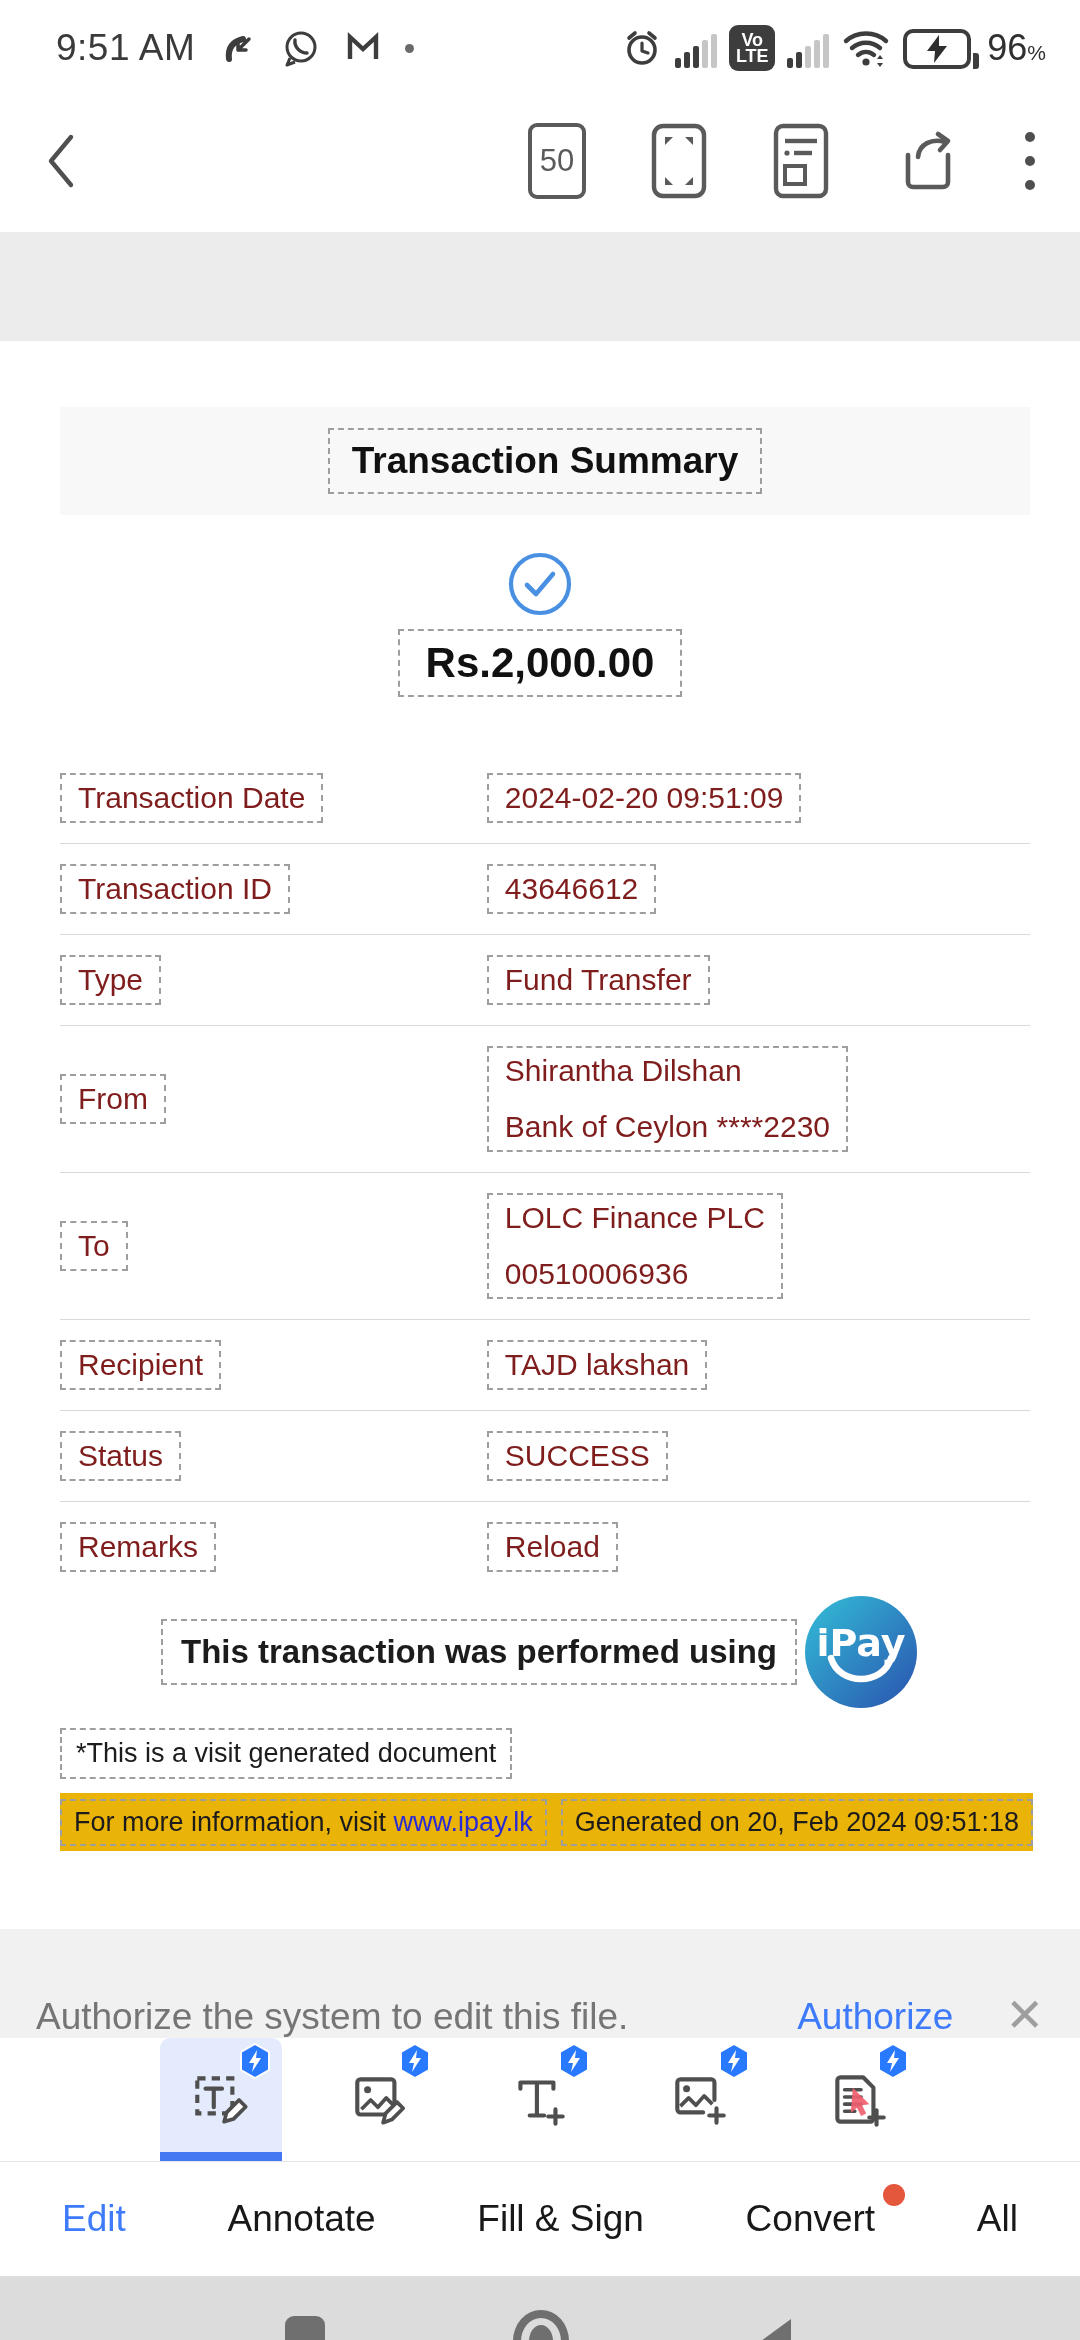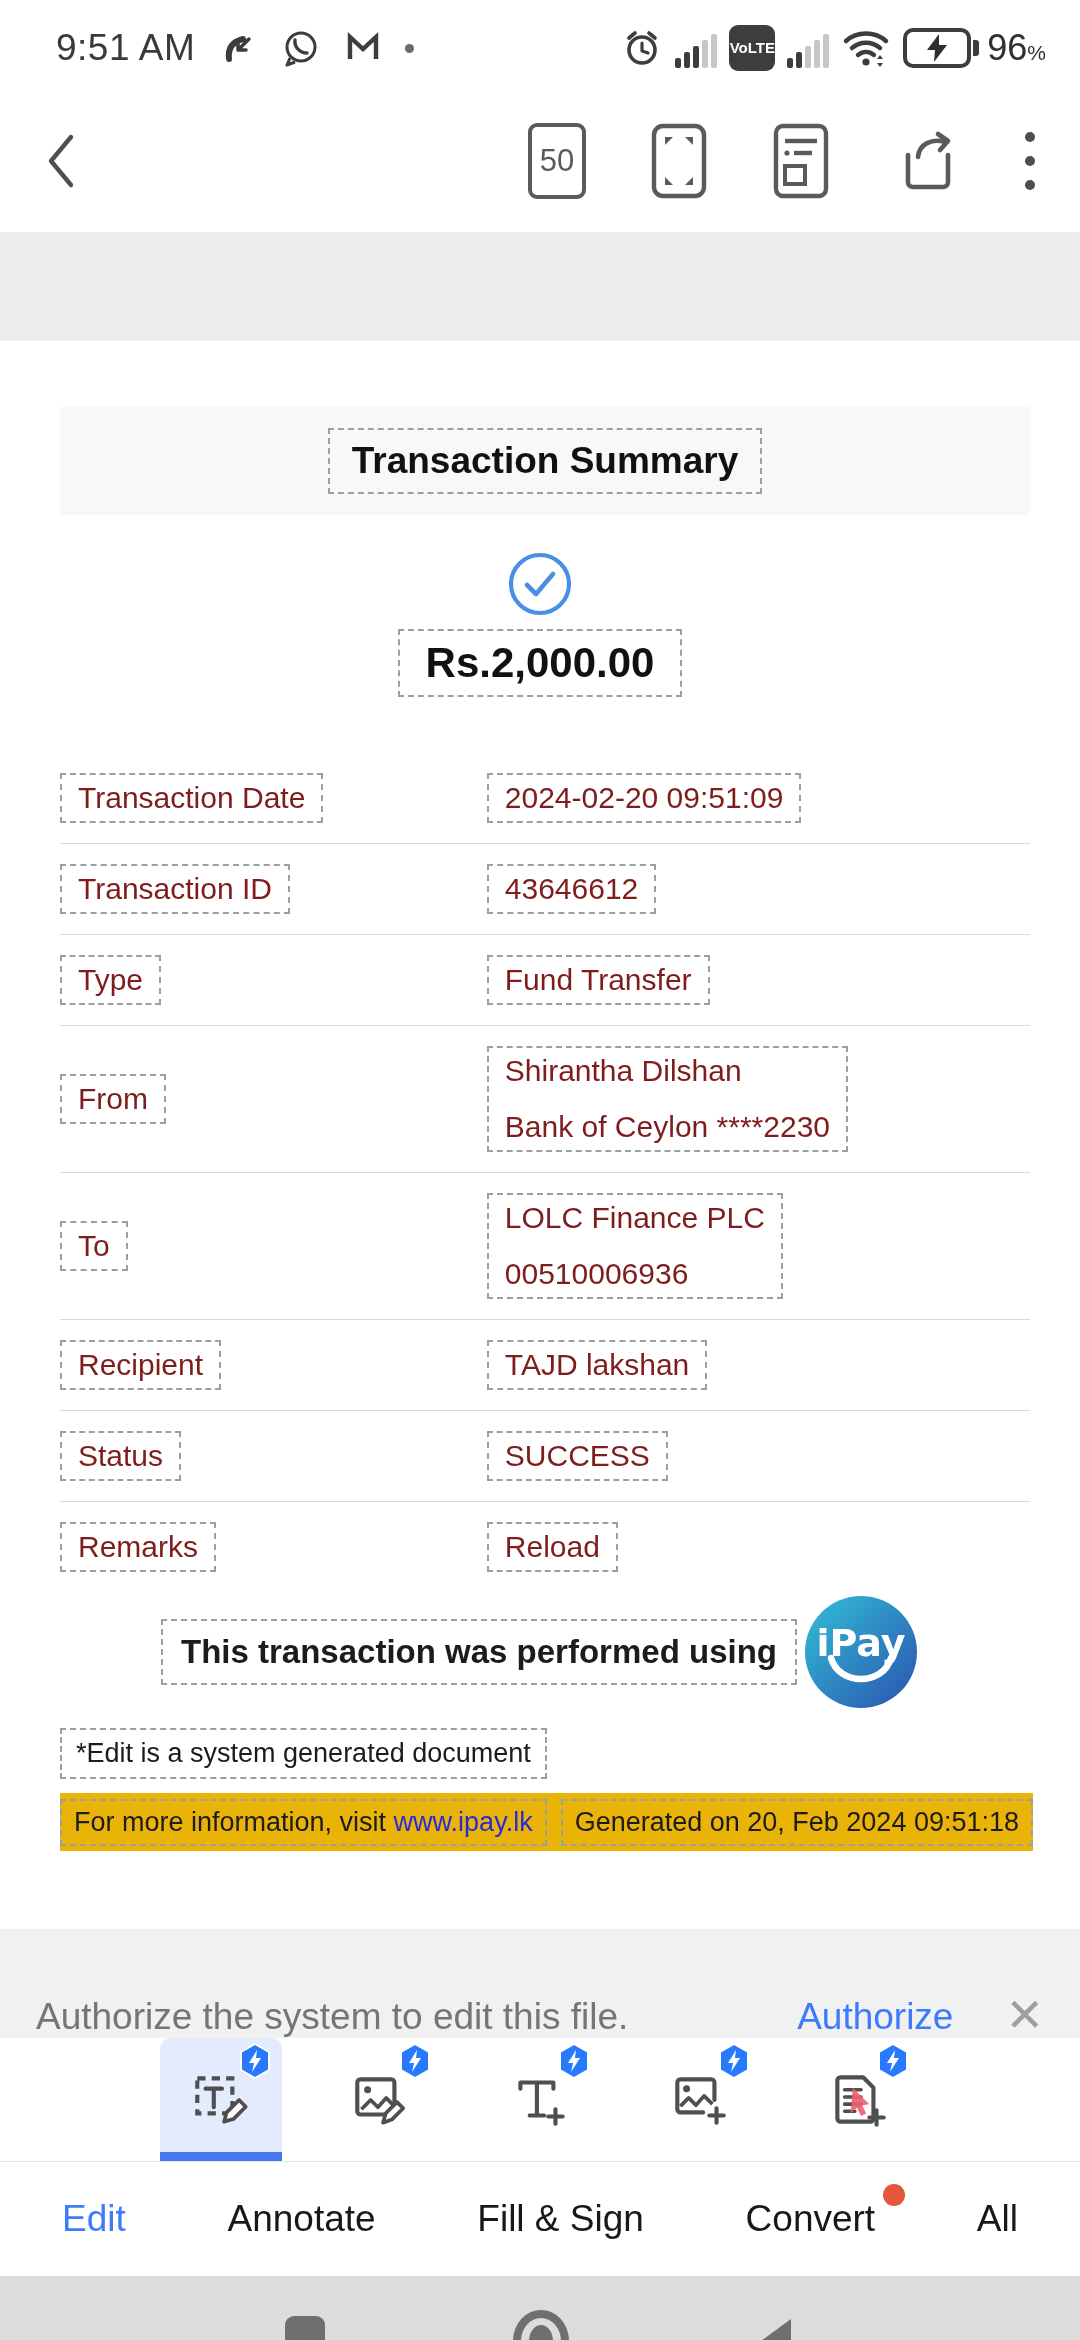--- a/index.html
+++ b/index.html
@@ -5,25 +5,25 @@
   * { margin:0; padding:0; box-sizing:border-box; }
   html,body { width:1080px; }
   body { height:2340px; background:#fff; font-family:"Liberation Sans", sans-serif; color:#1c1c1c; overflow:hidden; }
 
   
   .status-bar { height:90px; display:flex; align-items:center; justify-content:space-between; padding:6px 34px 0 56px; }
   .sb-left, .sb-right { display:flex; align-items:center; }
   .sb-left { gap:24px; }
   .sb-right { gap:12px; }
   .sb-time { font-size:37px; color:#3a3a3a; letter-spacing:0.5px; }
-  .volte { background:#3d3d3d; color:#fff; border-radius:9px; width:46px; height:46px; display:flex; flex-direction:row; align-items:center; justify-content:center; font-size:15px; font-weight:bold; line-height:16px; }
+  .volte { background:#3d3d3d; color:#fff; border-radius:9px; width:46px; height:46px; display:flex; flex-direction:column; align-items:center; justify-content:center; font-size:18px; font-weight:bold; line-height:16px; }
   .sig { display:flex; align-items:flex-end; gap:3px; height:40px; }
   .sig i { width:6px; border-radius:2px; background:#c6c6c6; display:block; }
   .sig i.on { background:#3d3d3d; }
-  .batt-wrap { display:flex; align-items:center; gap:8px; }
+  .batt-wrap { display:flex; align-items:flex-end; gap:8px; }
   .batt { position:relative; width:68px; height:40px; border:4px solid #3d3d3d; border-radius:10px; padding:3px; }
   .batt-fill { width:100%; height:100%; border-radius:4px; background:#6cc24a; }
   .batt-bolt { position:absolute; left:50%; top:50%; transform:translate(-50%,-50%); }
   .batt-nub { width:6px; height:16px; background:#3d3d3d; border-radius:0 3px 3px 0; margin-left:-6px; }
   .batt-pct { font-size:36px; color:#303030; }
   .batt-pct small { font-size:21px; }
   .sb-dot { width:9px; height:9px; border-radius:50%; background:#6a6a6a; }
 
   
   .toolbar { height:142px; display:flex; align-items:center; justify-content:space-between; padding:0 44px 0 40px; background:#fff; }
@@ -264,21 +264,21 @@
             </linearGradient>
           </defs>
         <circle cx="58" cy="58" r="56" fill="url(#lg)"></circle>
         <text x="58" y="62" text-anchor="middle" font-family="DejaVu Sans, sans-serif" font-size="38" font-weight="bold" fill="#ffffff">iPay</text>
         <path d="M28 64 C36 92 80 92 88 64" stroke="#ffffff" stroke-width="6.5" fill="none" stroke-linecap="round"></path>
       </svg>
     </span>
   </div>
 
   <div class="footnote-row">
-    <span class="dashed footnote">*Edit is a system generated document</span>
+    <span class="dashed footnote">*This is a visit generated document</span>
   </div>
 
   <div class="band-footer">
     <span class="dashed"><span>For more information, visit </span><span class="link">www.ipay.lk</span></span>
     <span class="dashed">Generated on 20, Feb 2024 09:51:18</span>
   </div>
 </div>
 
 <div class="banner">
   <span class="banner-msg">Authorize the system to edit this file.</span>

